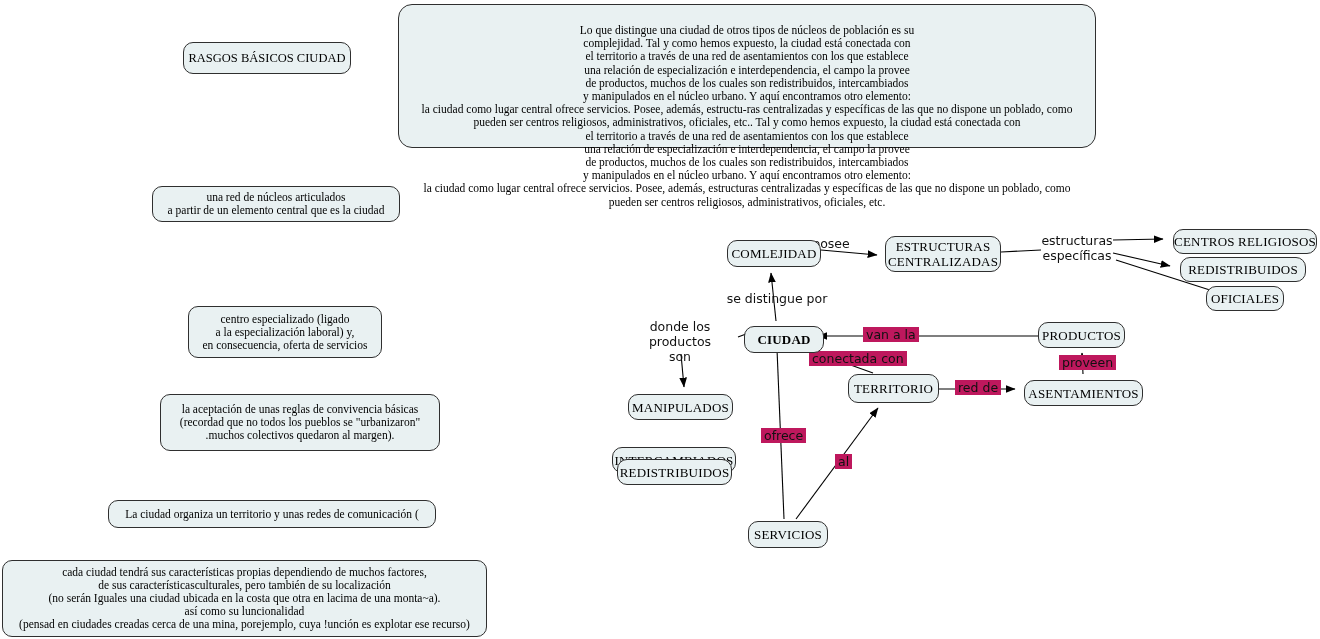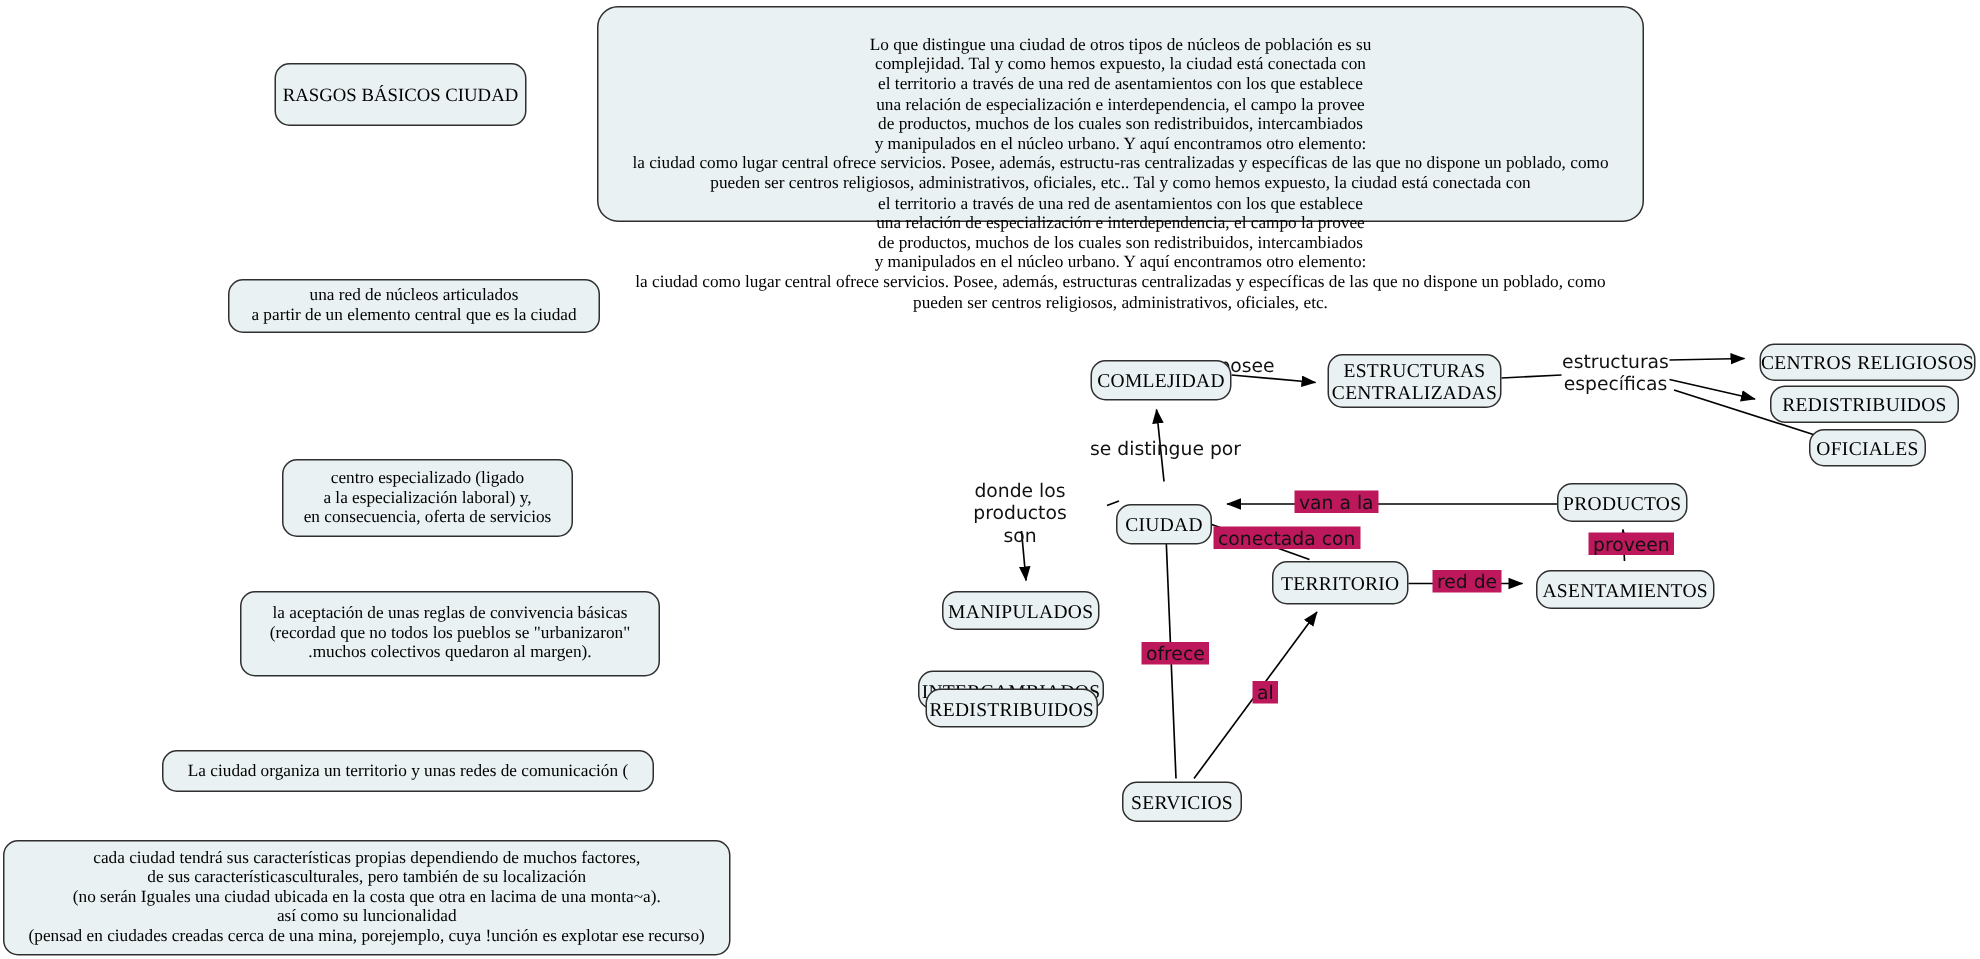--- a/index.html
+++ b/index.html
@@ -74,21 +74,21 @@
 y manipulados en el núcleo urbano. Y aquí encontramos otro elemento:
 la ciudad como lugar central ofrece servicios. Posee, además, estructu-ras centralizadas y específicas de las que no dispone un poblado, como
 pueden ser centros religiosos, administrativos, oficiales, etc.. Tal y como hemos expuesto, la ciudad está conectada con
 el territorio a través de una red de asentamientos con los que establece
 una relación de especialización e interdependencia, el campo la provee
 de productos, muchos de los cuales son redistribuidos, intercambiados
 y manipulados en el núcleo urbano. Y aquí encontramos otro elemento:
 la ciudad como lugar central ofrece servicios. Posee, además, estructuras centralizadas y específicas de las que no dispone un poblado, como
 pueden ser centros religiosos, administrativos, oficiales, etc.</div>
 
-  <div class="node notenode" style="left:183px;top:42px;width:168px;height:42px;font-size:12.5px;">RASGOS BÁSICOS CIUDAD</div>
+  <div class="node notenode" style="left:183px;top:42px;width:168px;height:32px;font-size:12.5px;">RASGOS BÁSICOS CIUDAD</div>
   <div class="node notenode" style="left:152px;top:186px;width:248px;height:36px;">una red de núcleos articulados
 a partir de un elemento central que es la ciudad</div>
   <div class="node notenode" style="left:188px;top:306px;width:194px;height:52px;">centro especializado (ligado
 a la especialización laboral) y,
 en consecuencia, oferta de servicios</div>
   <div class="node notenode" style="left:160px;top:394px;width:280px;height:57px;">la aceptación de unas reglas de convivencia básicas
 (recordad que no todos los pueblos se "urbanizaron"
 .muchos colectivos quedaron al margen).</div>
   <div class="node notenode" style="left:108px;top:500px;width:328px;height:28px;">La ciudad organiza un territorio y unas redes de comunicación (</div>
   <div class="node notenode" style="left:2px;top:560px;width:485px;height:77px;">cada ciudad tendrá sus características propias dependiendo de muchos factores,
@@ -96,21 +96,21 @@
 (no serán Iguales una ciudad ubicada en la costa que otra en lacima de una monta~a).
 así como su luncionalidad
 (pensad en ciudades creadas cerca de una mina, porejemplo, cuya !unción es explotar ese recurso)</div>
 
   <div class="node mapnode" style="left:727px;top:240px;width:94px;height:27px;">COMLEJIDAD</div>
   <div class="node mapnode" style="left:885px;top:236px;width:116px;height:36px;">ESTRUCTURAS
 CENTRALIZADAS</div>
   <div class="node mapnode" style="left:1173px;top:229px;width:144px;height:25px;">CENTROS RELIGIOSOS</div>
   <div class="node mapnode" style="left:1180px;top:257px;width:126px;height:25px;">REDISTRIBUIDOS</div>
   <div class="node mapnode" style="left:1206px;top:286px;width:78px;height:25px;">OFICIALES</div>
-  <div class="node mapnode" style="left:744px;top:336px;width:64px;height:27px;">CIUDAD</div>
+  <div class="node mapnode" style="left:744px;top:326px;width:80px;height:27px;font-weight:bold;">CIUDAD</div>
   <div class="node mapnode" style="left:1038px;top:322px;width:87px;height:26px;">PRODUCTOS</div>
   <div class="node mapnode" style="left:848px;top:374px;width:91px;height:29px;">TERRITORIO</div>
   <div class="node mapnode" style="left:1024px;top:380px;width:119px;height:26px;">ASENTAMIENTOS</div>
   <div class="node mapnode" style="left:628px;top:394px;width:105px;height:26px;">MANIPULADOS</div>
   <div class="node mapnode" style="left:612px;top:426px;width:124px;height:26px;margin-top:21px;">INTERCAMBIADOS</div>
   <div class="node mapnode" style="left:617px;top:459px;width:115px;height:26px;">REDISTRIBUIDOS</div>
   <div class="node mapnode" style="left:748px;top:521px;width:80px;height:27px;">SERVICIOS</div>
 
 </div>
 

